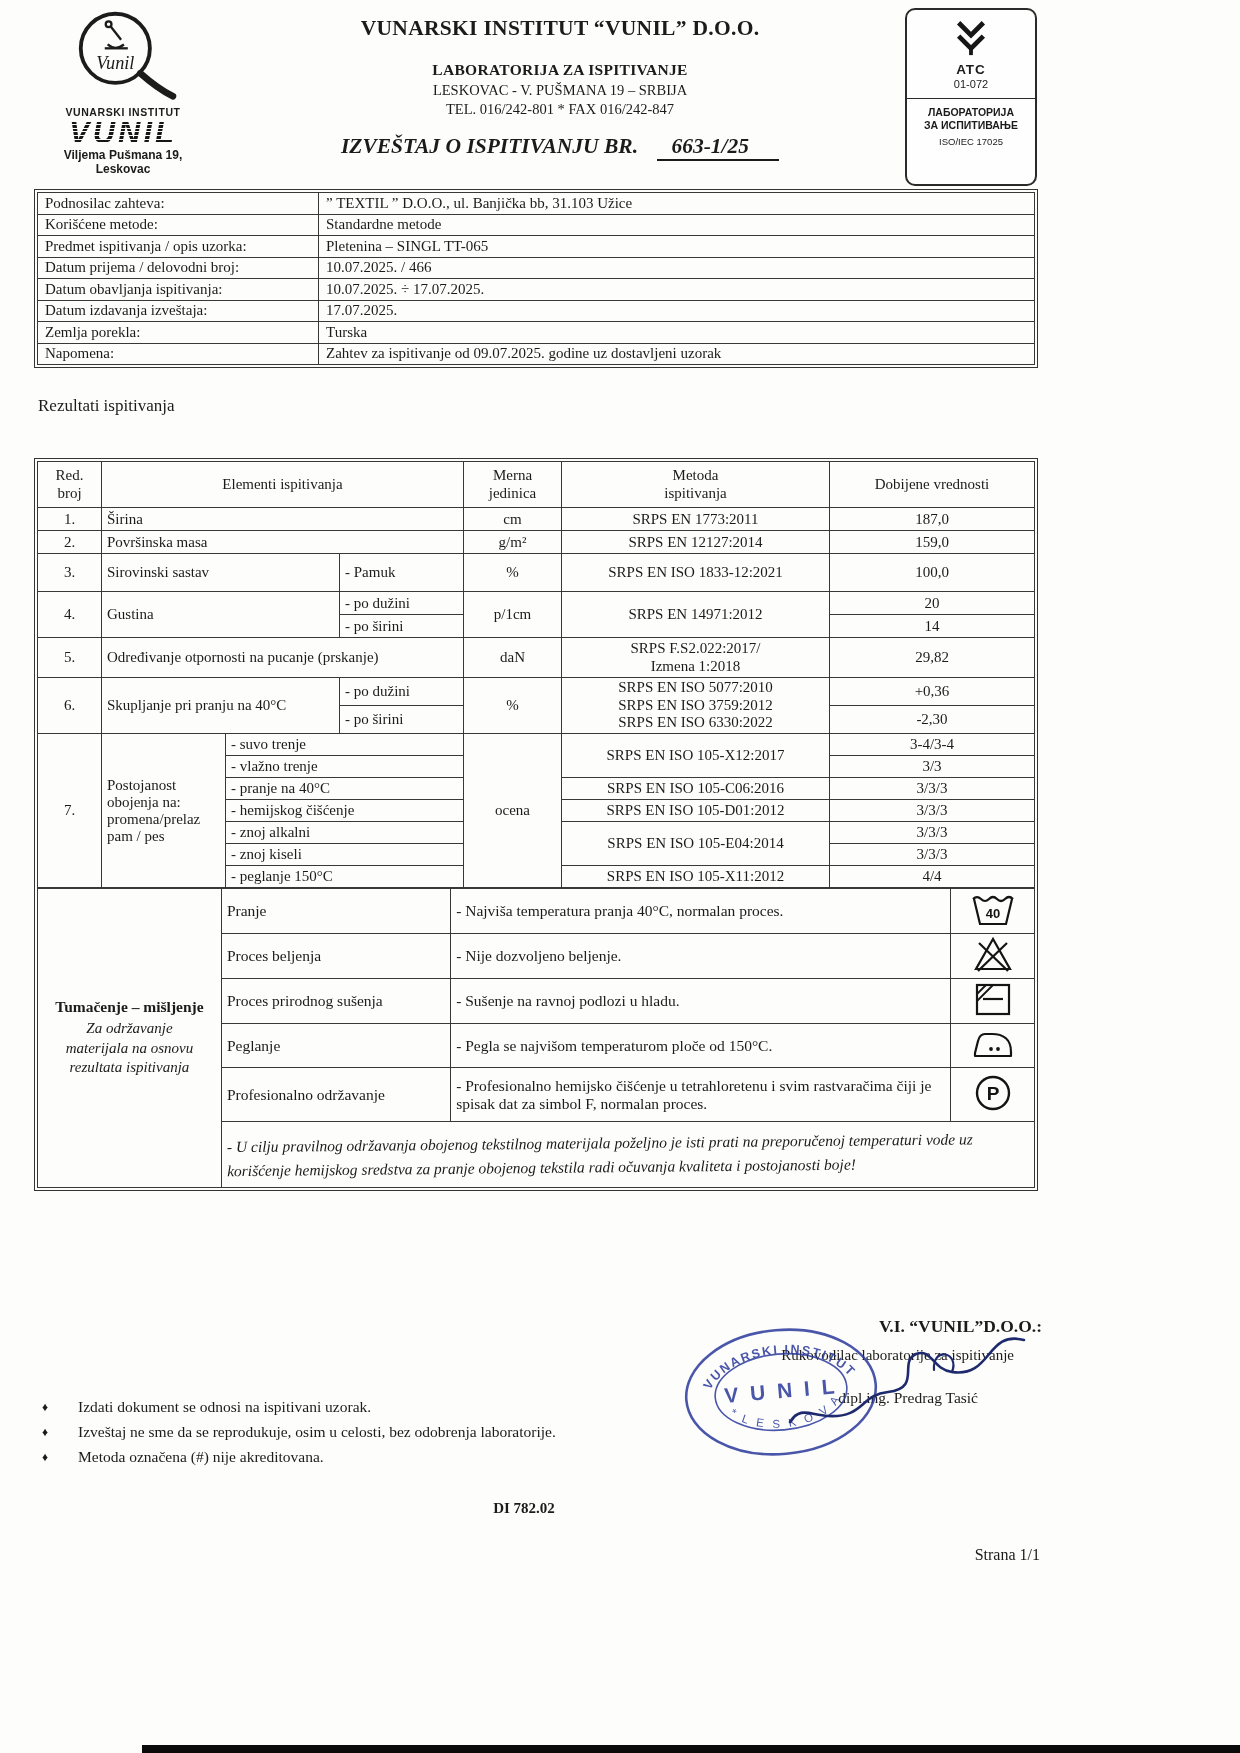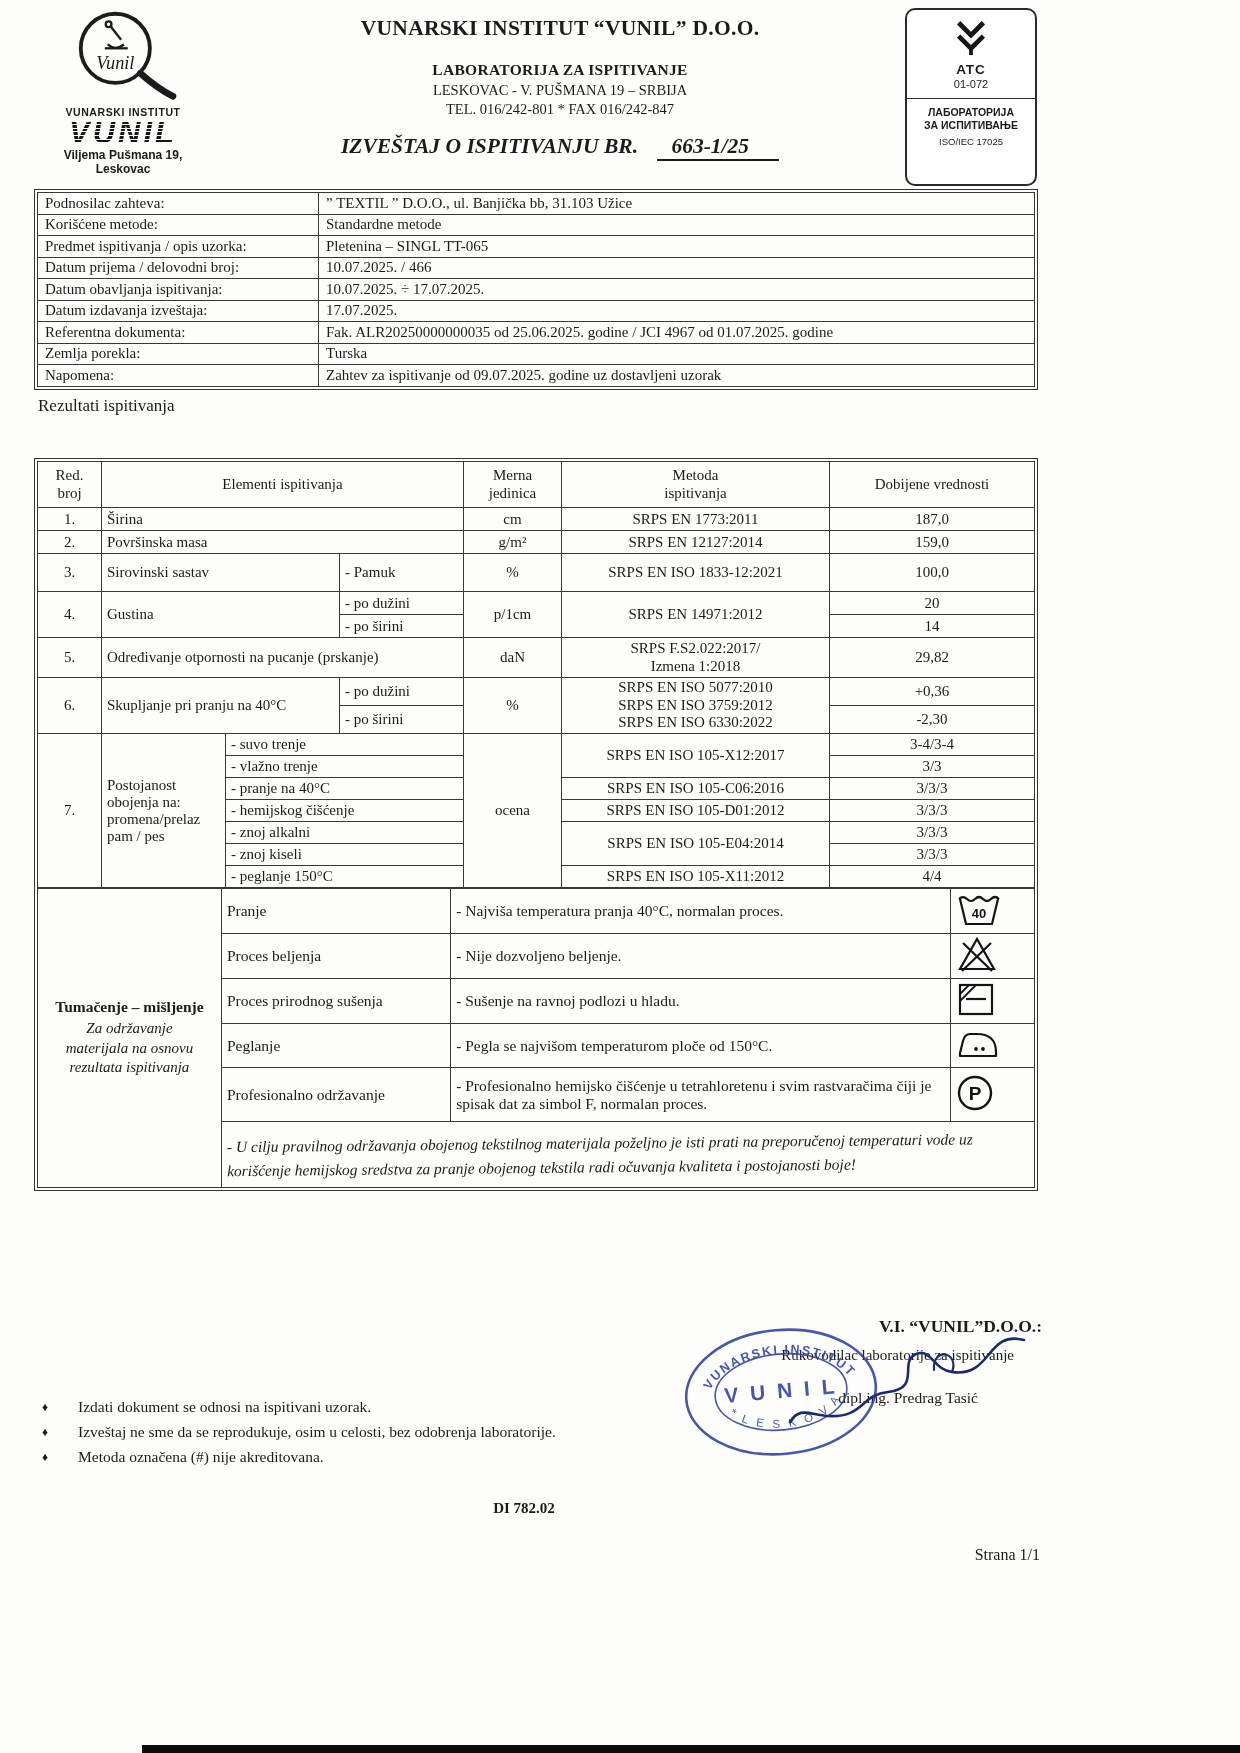--- a/index.html
+++ b/index.html
@@ -58,21 +58,21 @@
   tr.rh40 td { height:40px; }
   tr.rh28 td { height:28px; }
   tr.r7 td { height:22px; }
 
   table.care td { font-size:15.5px; }
   td.side { text-align:center; vertical-align:middle; }
   .side-title { font-weight:bold; font-size:15.5px; }
   .side-text { font-size:15px; width:152px; margin:3px auto 0; line-height:1.3;font-style:italic; }
   td.care-label { padding-left:11px; }
   td.care-desc { padding-left:13px; }
-  td.care-icon { width:84px; }
+  td.care-icon { text-align:center; width:84px; }
   tr.ch44 td { height:44px; }
   tr.ch42 td { height:42px; }
   tr.ch54 td { height:54px; }
   td.note-cell { font-style:italic; font-size:15.5px; padding:8px 24px; height:66px; }
   .note-inner { transform:rotate(-.6deg); line-height:1.55; }
 
   
   .sig-company { position:absolute; right:198px; top:1316px; font-size:17.5px; font-weight:bold; }
   .sig-role { position:absolute; right:226px; top:1347px; font-size:15px; }
   .sig-name { position:absolute; right:262px; top:1389px; font-size:15.5px; }
@@ -153,24 +153,20 @@
           <td class="info-label">Datum prijema / delovodni broj:</td>
           <td>10.07.2025.    /    466</td>
         </tr>
         <tr>
           <td class="info-label">Datum obavljanja ispitivanja:</td>
           <td>10.07.2025. ÷ 17.07.2025.</td>
         </tr>
         <tr>
           <td class="info-label">Datum izdavanja izveštaja:</td>
           <td>17.07.2025.</td>
-        </tr>
-        <tr>
-          <td class="info-label">Referentna dokumenta:</td>
-          <td>Fak. ALR20250000000035 od 25.06.2025. godine / JCI 4967 od 01.07.2025. godine</td>
         </tr>
         <tr>
           <td class="info-label">Zemlja porekla:</td>
           <td>Turska</td>
         </tr>
         <tr>
           <td class="info-label">Napomena:</td>
           <td>Zahtev za ispitivanje od 09.07.2025. godine uz dostavljeni uzorak</td>
         </tr>
       </tbody>

